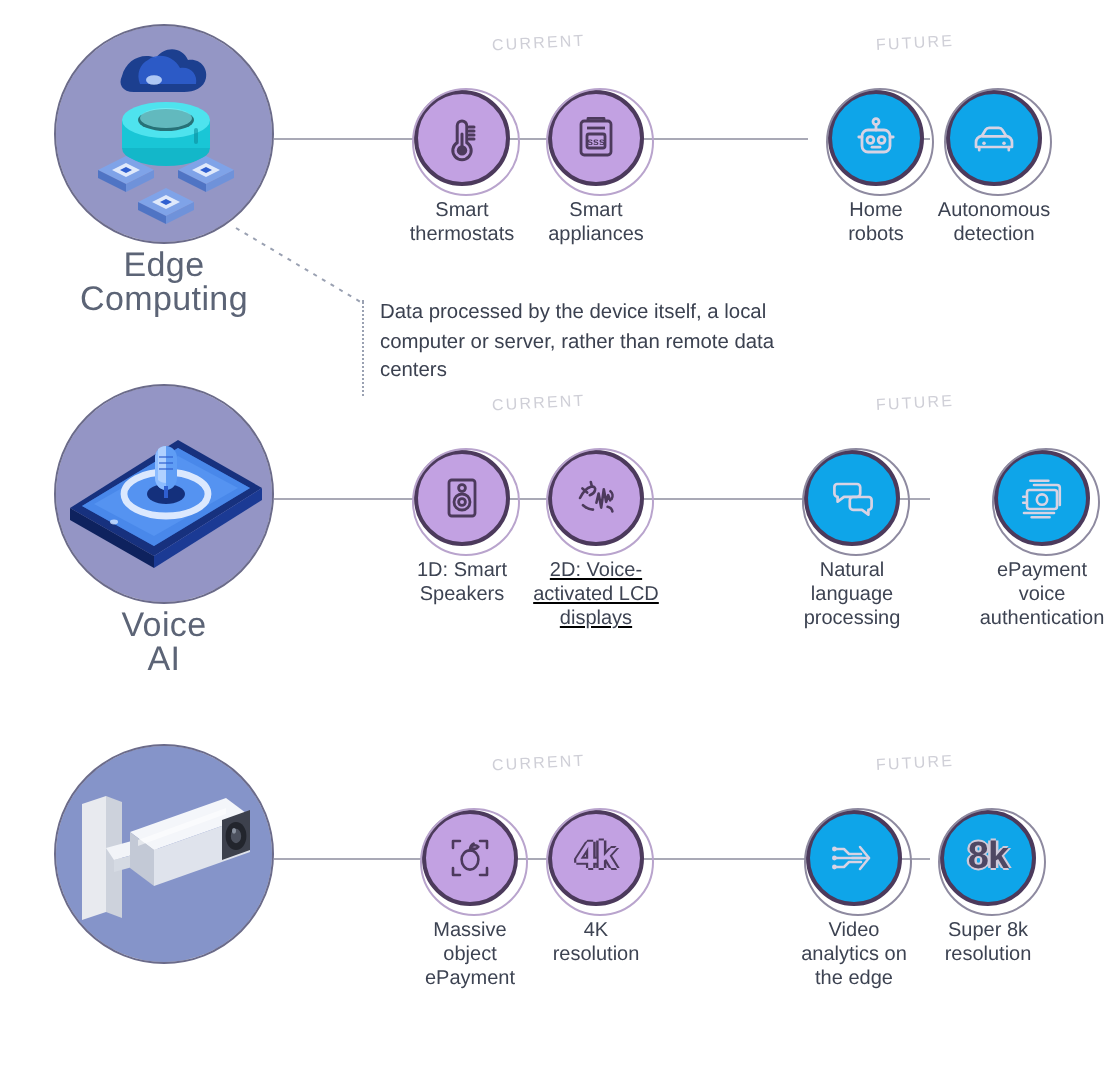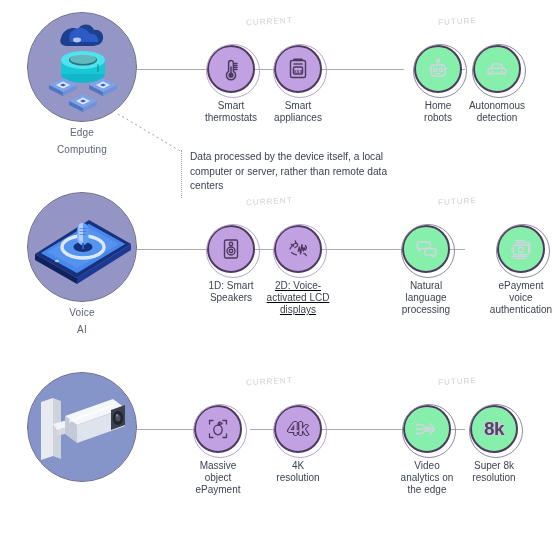--- a/index.html
+++ b/index.html
@@ -23,21 +23,21 @@
   .hero-circle{
     position:absolute;left:0;top:0;width:110px;height:110px;border-radius:50%;
     overflow:hidden;
   }
   .hero-ring{
     position:absolute;left:0;top:0;width:108px;height:108px;border-radius:50%;
     border:1px solid #6b6b8a;
   }
   .hero-title{
     position:absolute;left:-10px;top:114px;width:130px;
-    text-align:center;font-size:10px;line-height:17px;color:#5c6476;
+    text-align:center;font-size:17px;line-height:17px;color:#5c6476;
     letter-spacing:.2px;
   }
   .hero-title.two{top:112px;}
 
   
   .trunk{
     position:absolute;height:1px;background:#a9a9b6;
   }
 
   
@@ -46,21 +46,21 @@
     transform:rotate(-3deg);text-transform:uppercase;white-space:nowrap;
   }
 
   
   .node{position:absolute;width:56px;}
   .bubble{
     position:relative;width:48px;height:48px;border-radius:50%;margin:0 auto;
     box-sizing:border-box;display:flex;align-items:center;justify-content:center;
   }
   .bubble.current{background:#c2a1e2;border:2px solid #4c3a5c;}
-  .bubble.future{background:#86efac;border:2px solid #4c3a5c;}
+  .bubble.future{background:#0ea5e9;border:2px solid #4c3a5c;}
   .bubble .halo{
     position:absolute;left:-3px;top:-3px;width:54px;height:54px;border-radius:50%;
     border:1px solid #bdb7c9;box-sizing:border-box;
   }
   .bubble.current .halo{border-color:#b9a4cd;}
   .bubble.future .halo{border-color:#8e8aa0;}
   .bubble svg{display:block;}
   .bubble .txticon{
     font-size:19px;font-weight:bold;letter-spacing:-.5px;
     -webkit-text-stroke:0;
@@ -382,21 +382,21 @@
           <path d="M84 38 L98 33 L98 53 L84 58 Z" fill="#3d414d"></path>
           <ellipse cx="91" cy="46" rx="5.2" ry="7" fill="#22252d"></ellipse>
           <ellipse cx="91" cy="46" rx="2.6" ry="3.6" fill="#4c515e"></ellipse>
           <ellipse cx="90" cy="43.4" rx="1" ry="1.4" fill="#9aa2b0" opacity=".8"></ellipse>
           <path d="M42 48 L86 32 L86 35 L42 51 Z" fill="#ffffff" opacity=".55"></path>
         </svg>
       </div>
       <div class="hero-ring"></div>
     </div>
 
-    <div class="node" style="left:188px;top:45px;width:60px;">
+    <div class="node" style="left:205px;top:45px;width:60px;">
       <div class="bubble current">
         <span class="halo"></span>
         <svg width="26" height="26" viewBox="0 0 26 26">
           <g fill="none" stroke="#4c3a5c" stroke-width="1.3" stroke-linecap="round" stroke-linejoin="round">
             <path d="M4.5 8V4.5H8M18 4.5h3.5V8M21.5 18v3.5H18M8 21.5H4.5V18"></path>
             <path d="M13 9.2c-2.4 0-4.2 2-4.2 4.6 0 2.6 1.8 5 4.2 5s4.2-2.4 4.2-5c0-2.6-1.8-4.6-4.2-4.6z"></path>
             <path d="M13 9.2c0-1.6.6-2.8 1.8-3.4"></path>
             <path d="M13.6 7.2c1.4-.8 2.8-.6 3.6.2-.8 1-2.2 1.3-3.6.6z"></path>
           </g>
         </svg>

